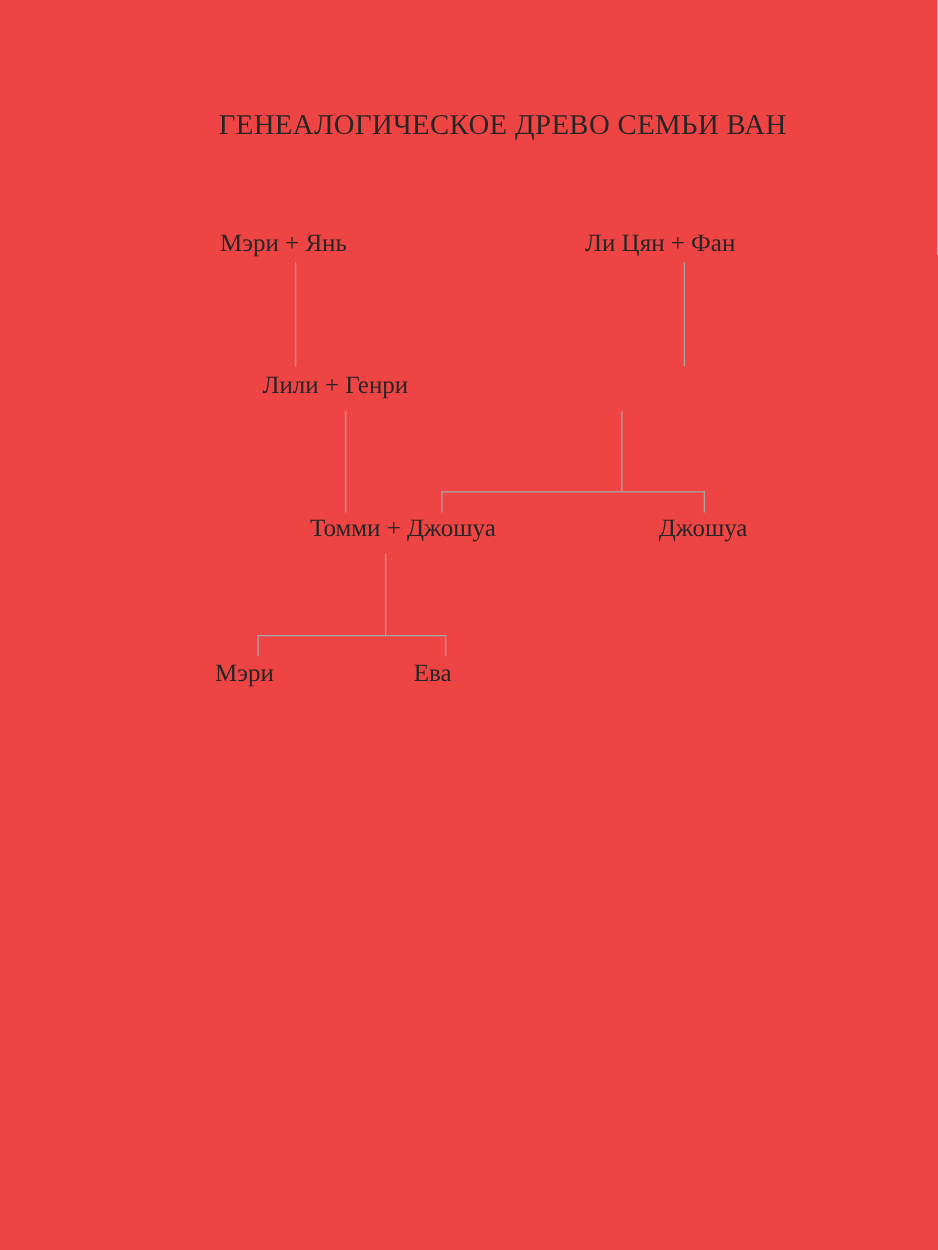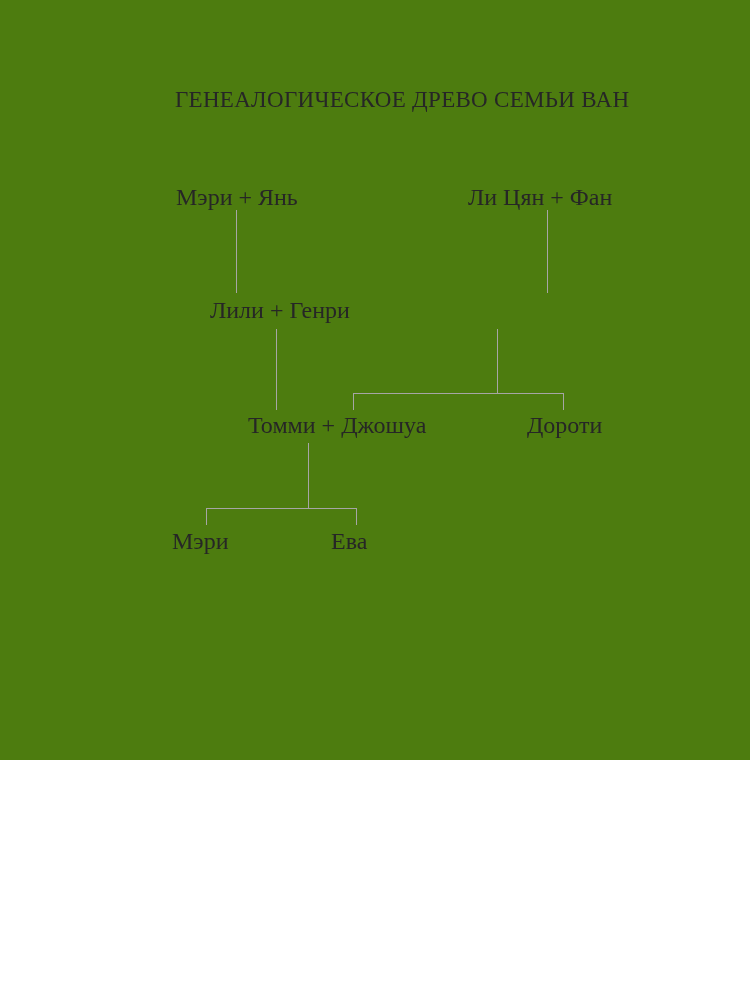--- a/index.html
+++ b/index.html
@@ -1,35 +1,35 @@
 <!DOCTYPE html>
 <html><head>
 <meta charset="utf-8">
 <style>
   html, body { margin: 0; padding: 0; background: #ffffff; }
   .canvas {
     position: relative;
     width: 750px;
-    height: 760px;
-    background: #4d7c0f;
+    height: 1000px;
+    background: #ef4444;
     font-family: "Liberation Serif", "DejaVu Serif", serif;
     color: #262626;
     overflow: hidden;
   }
   .title {
     position: absolute;
     left: 175px;
     top: 87px;
     font-size: 23px;
     letter-spacing: 0.3px;
     white-space: nowrap;
   }
   .node {
     position: absolute;
-    font-size: 24px;
+    font-size: 20px;
     white-space: nowrap;
   }
   .line {
     position: absolute;
     background: #a6a6a6;
   }
   .vline { width: 1px; }
   .hline { height: 1px; }
 
   
@@ -70,21 +70,21 @@
 
   <div class="node n-carol-henry">Лили + Генри</div>
 
   <div class="line vline l-c"></div>
   <div class="line vline l-d1"></div>
   <div class="line hline l-d2"></div>
   <div class="line vline l-d3"></div>
   <div class="line vline l-d4"></div>
 
   <div class="node n-lily-joshua">Томми + Джошуа</div>
-  <div class="node n-dorothy">Дороти</div>
+  <div class="node n-dorothy">Джошуа</div>
 
   <div class="line vline l-e1"></div>
   <div class="line hline l-e2"></div>
   <div class="line vline l-e3"></div>
   <div class="line vline l-e4"></div>
 
   <div class="node n-tommy">Мэри</div>
   <div class="node n-eva">Ева</div>
 
 </div>

